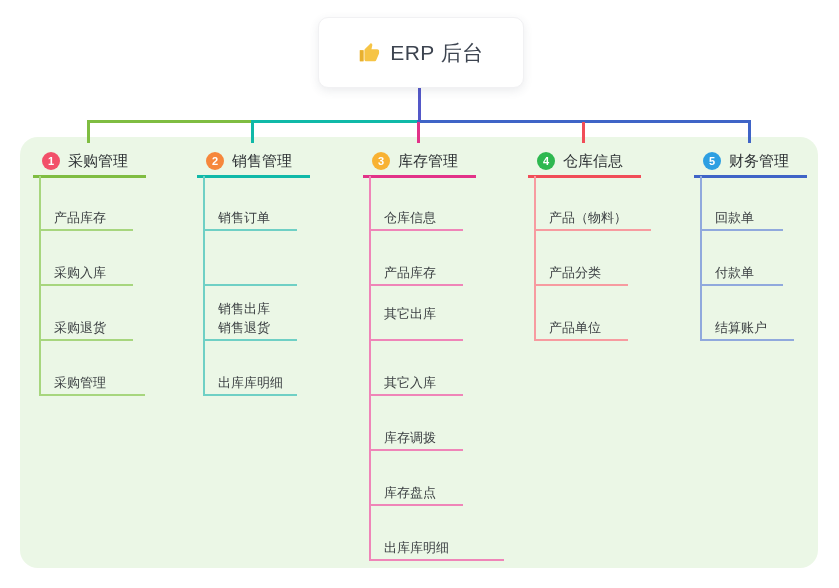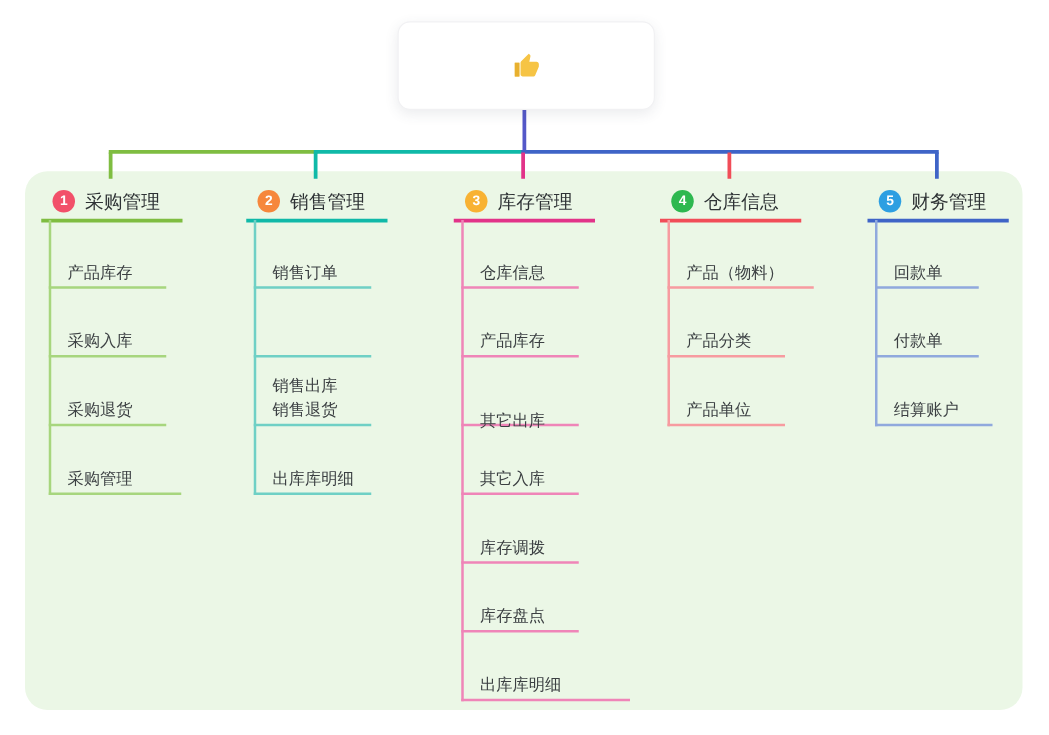--- a/index.html
+++ b/index.html
@@ -76,20 +76,21 @@
       <div class="line" style="left: 700px; top: 339px; width: 94px; height: 2px; background: rgb(144, 169, 221);"></div>
     </div>
 
   <div id="root-node">
     <span style="display:flex;align-items:center;">
       <svg width="22" height="22" viewBox="0 0 24 24">
         <path fill="#f6c445" d="M2 21h4V9H2v12zM23 10c0-1.1-.9-2-2-2h-6.31l.95-4.57.03-.32c0-.41-.17-.79-.44-1.06L14.17 1 7.59 7.59C7.22 7.95 7 8.45 7 9v10c0 1.1.9 2 2 2h9c.83 0 1.54-.5 1.84-1.22l3.02-7.05c.09-.23.14-.47.14-.73v-2z"></path>
         <path fill="#e8b02e" d="M2 21h4V9H2v12z"></path>
       </svg>
     </span>
+    <span class="root-label">ERP 后台</span>
   </div>
 
   <div id="branches">
       <div class="topic" style="left: 42px; top: 150px;">
     <span class="badge" style="background: rgb(242, 80, 106);">1</span>
     <span class="topic-label">采购管理</span>
   </div>
       <div class="child-label" style="left: 54px; top: 209px;">产品库存</div>
       <div class="child-label" style="left: 54px; top: 264px;">采购入库</div>
       <div class="child-label" style="left: 54px; top: 319px;">采购退货</div>
@@ -101,21 +102,21 @@
       <div class="child-label" style="left: 218px; top: 209px;">销售订单</div>
       <div class="child-label" style="left: 218px; top: 276px; margin-top: 24px;">销售出库</div>
       <div class="child-label" style="left: 218px; top: 319px;">销售退货</div>
       <div class="child-label" style="left: 218px; top: 374px;">出库库明细</div>
       <div class="topic" style="left: 372px; top: 150px;">
     <span class="badge" style="background: rgb(248, 178, 51);">3</span>
     <span class="topic-label">库存管理</span>
   </div>
       <div class="child-label" style="left: 384px; top: 209px;">仓库信息</div>
       <div class="child-label" style="left: 384px; top: 264px;">产品库存</div>
-      <div class="child-label" style="left: 384px; top: 328px;">其它出库</div>
+      <div class="child-label" style="left: 384px; top: 305px;">其它出库</div>
       <div class="child-label" style="left: 384px; top: 374px;">其它入库</div>
       <div class="child-label" style="left: 384px; top: 429px;">库存调拨</div>
       <div class="child-label" style="left: 384px; top: 484px;">库存盘点</div>
       <div class="child-label" style="left: 384px; top: 539px;">出库库明细</div>
       <div class="topic" style="left: 537px; top: 150px;">
     <span class="badge" style="background: rgb(46, 184, 80);">4</span>
     <span class="topic-label">仓库信息</span>
   </div>
       <div class="child-label" style="left: 549px; top: 209px;">产品（物料）</div>
       <div class="child-label" style="left: 549px; top: 264px;">产品分类</div>

